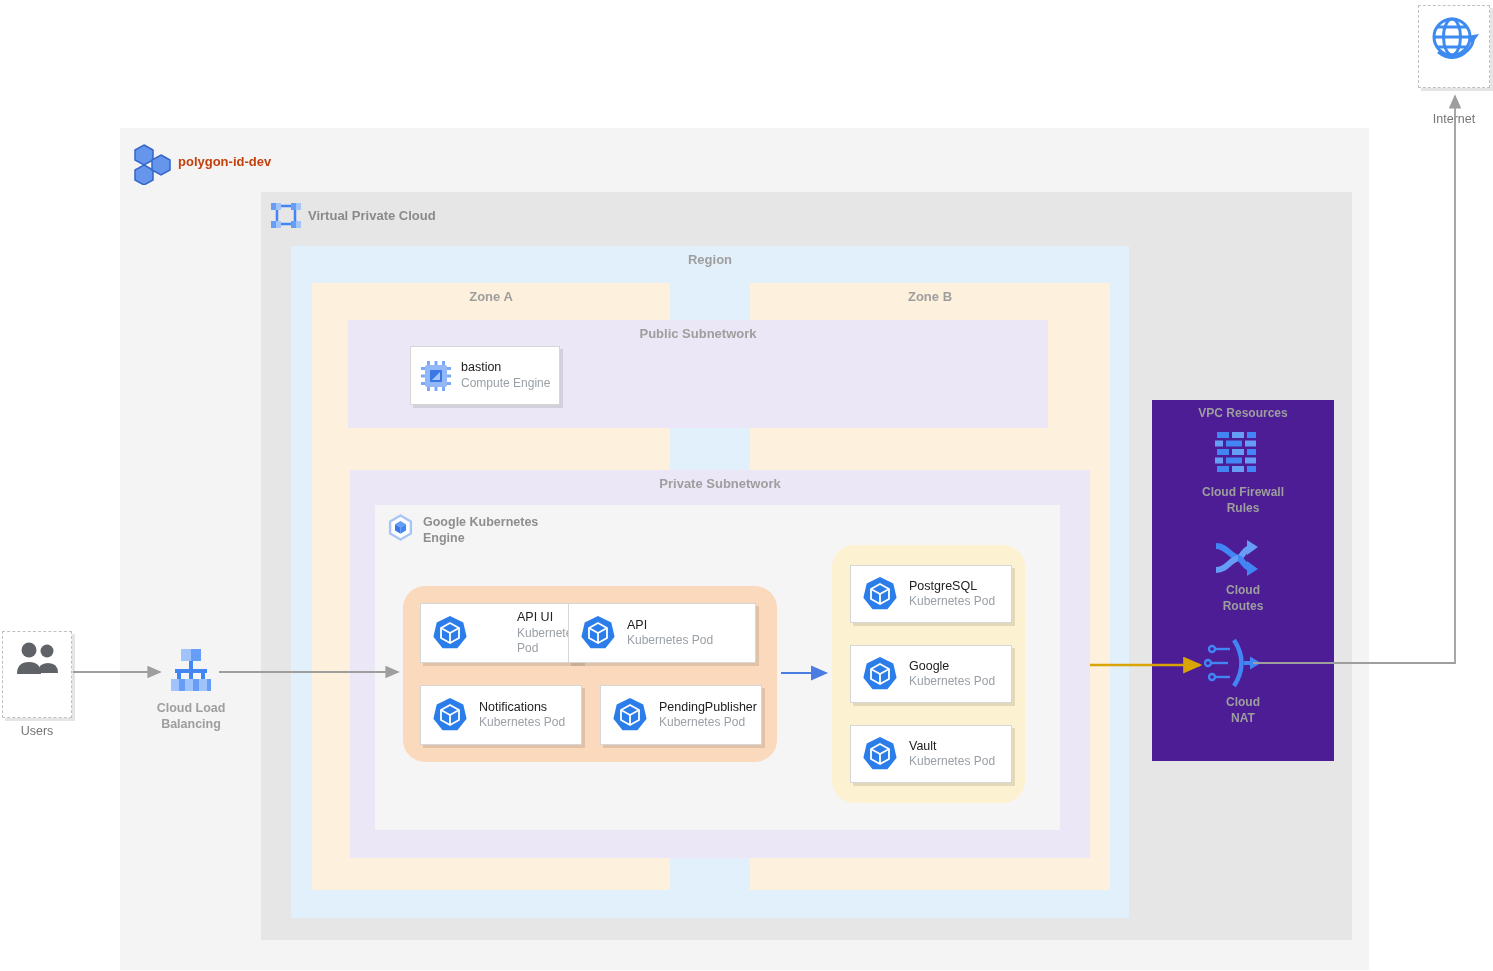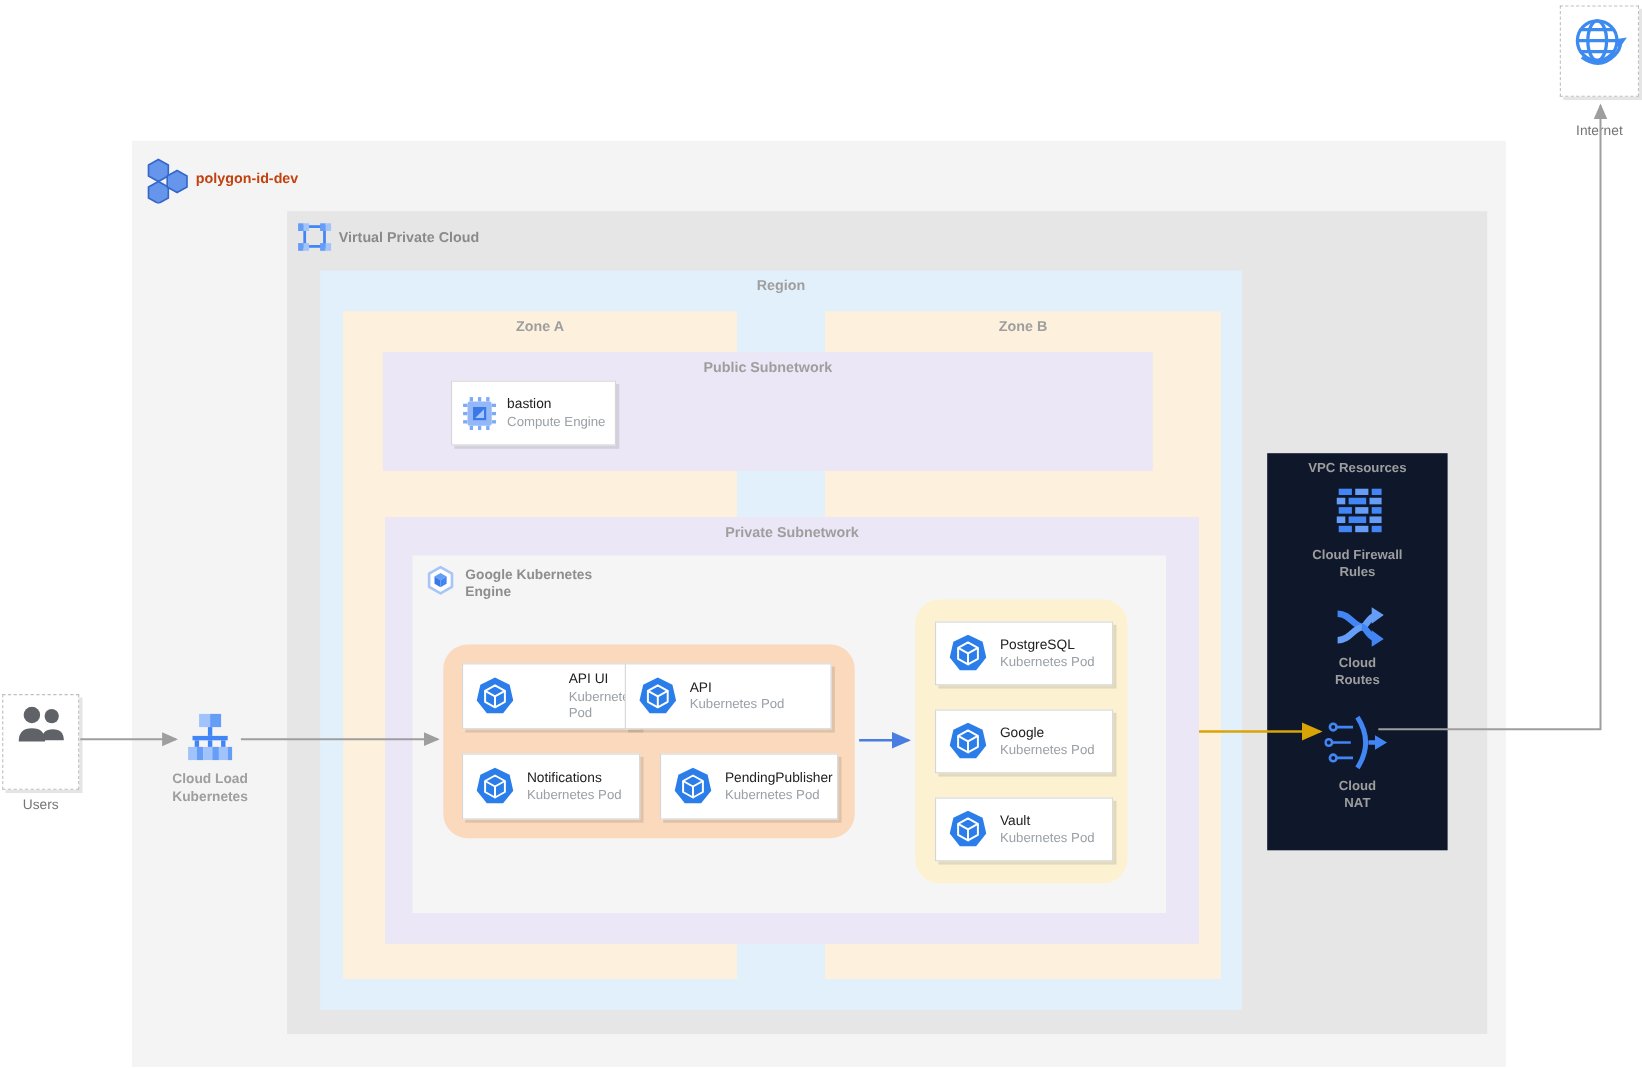--- a/index.html
+++ b/index.html
@@ -249,21 +249,21 @@
         <polyline points="28,14 28,24 19,29"></polyline>
       </g>
     </svg>
   </span>
   <span class="txt">
     <span class="title">Vault</span>
     <span class="subtitle">Kubernetes Pod</span>
   </span>
 </div>
 
-<div class="abs" style="left:1152px;top:400px;width:164px;height:361px;background:#0f172a;margin-top:12px;">
+<div class="abs" style="left:1152px;top:400px;width:182px;height:361px;background:#4c1d95;">
   <div class="res-label" style="top:6px;">VPC Resources</div>
 
   <div class="abs" style="left:63px;top:32px;">
     <svg width="42" height="40" viewBox="0 0 42 40">
       <g>
         <rect x="2" y="0" width="12" height="6" fill="#4285F4"></rect>
           <rect x="17" y="0" width="12" height="6" fill="#669DF6"></rect>
           <rect x="32" y="0" width="9" height="6" fill="#4285F4"></rect>
         <rect x="0" y="8.5" width="8" height="6" fill="#669DF6"></rect>
           <rect x="11" y="8.5" width="16" height="6" fill="#4285F4"></rect>
@@ -345,21 +345,21 @@
     <rect x="4" y="32" width="8" height="12" fill="#A0C3FC"></rect>
       <rect x="12" y="32" width="6" height="12" fill="#669DF6"></rect>
     <rect x="18" y="32" width="8" height="12" fill="#A0C3FC"></rect>
       <rect x="26" y="32" width="6" height="12" fill="#669DF6"></rect>
     <rect x="32" y="32" width="8" height="12" fill="#A0C3FC"></rect>
       <rect x="40" y="32" width="4" height="12" fill="#669DF6"></rect>
   </svg>
 </div>
 <div class="lb-label two-line" style="left:130px;top:700px;width:122px;">
   <span>Cloud Load</span>
-  <span>Kubernetes</span>
+  <span>Balancing</span>
 </div>
 
 <div class="dashed-card" style="left:1418px;top:5px;width:72px;height:83px;padding-top:6px;">
   <span>
     <svg width="52" height="52" viewBox="0 0 52 52">
       <g fill="none" stroke="#3D8AF0" stroke-width="3">
         <circle cx="24" cy="25" r="18"></circle>
         <ellipse cx="24" cy="25" rx="8.5" ry="18"></ellipse>
         <line x1="6" y1="25" x2="42" y2="25"></line>
         <line x1="9" y1="15" x2="39" y2="15"></line>

